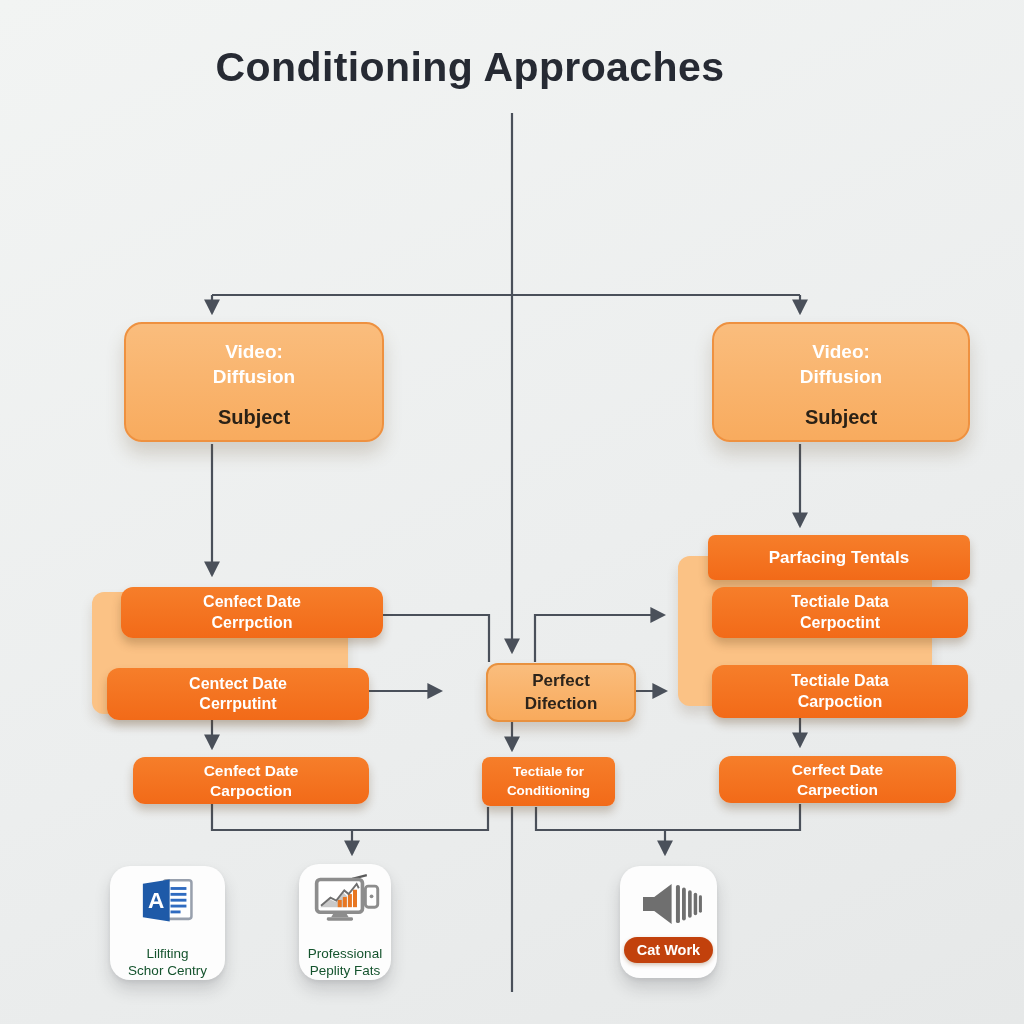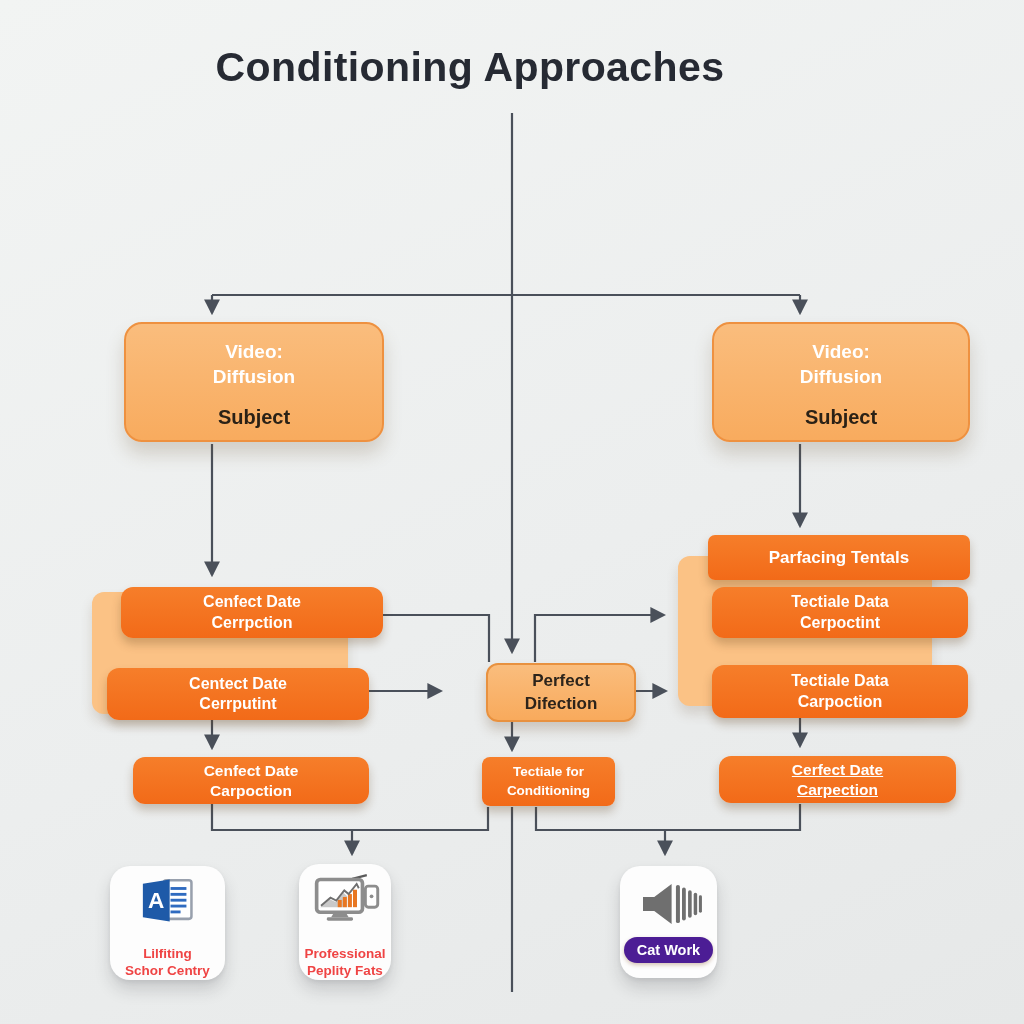--- a/index.html
+++ b/index.html
@@ -39,24 +39,24 @@
     border:2px solid #e8913f;border-radius:12px;
     color:#2d241b;font-weight:600;font-size:17px;line-height:1.3;
     box-shadow:0 8px 12px rgba(110,85,55,.25);
   }
   .out{font-size:13.5px;line-height:1.35;}
   .card{
     position:absolute;z-index:3;background:#fdfdfd;border-radius:20px;
     box-shadow:0 10px 16px rgba(40,40,45,.17),0 2px 4px rgba(40,40,45,.08);
     display:flex;flex-direction:column;align-items:center;box-sizing:border-box;
   }
-  .card .lbl{font-size:13.5px;color:#ef4444;line-height:1.3;text-align:center;
-    font-weight:700;margin-top:21px;}
+  .card .lbl{font-size:13.5px;color:#14532d;line-height:1.3;text-align:center;
+    font-weight:400;margin-top:21px;}
   .pill{
-    background:#4c1d95;color:#fff;border-radius:15px;
+    background:#c2410c;color:#fff;border-radius:15px;
     font-size:14.5px;font-weight:700;padding:5px 13px;margin-top:7px;
     box-shadow:0 2px 4px rgba(120,60,10,.3);white-space:nowrap;
   }
 </style>
 </head>
 <body>
 
 <div id="canvas">
 
   <div class="title">Conditioning Approaches</div>
@@ -123,21 +123,21 @@
     <div>Parfacing Tentals</div>
   </div>
   <div class="node orange" style="left:676px;top:587px;width:256px;height:51px;">
     <div>Tectiale Data</div>
     <div>Cerpoctint</div>
   </div>
   <div class="node orange" style="left:676px;top:665px;width:256px;height:53px;">
     <div>Tectiale Data</div>
     <div>Carpoction</div>
   </div>
-  <div class="node orange small" style="left:683px;top:756px;width:237px;height:47px;text-decoration:underline;">
+  <div class="node orange small" style="left:683px;top:756px;width:237px;height:47px;">
     <div>Cerfect Date</div>
     <div>Carpection</div>
   </div>
 
   <div class="node hub" style="left:450px;top:663px;width:150px;height:59px;">
     <div>Perfect</div>
     <div>Difection</div>
   </div>
   <div class="node orange out" style="left:446px;top:757px;width:133px;height:49px;border-radius:8px;">
     <div>Tectiale for</div>

